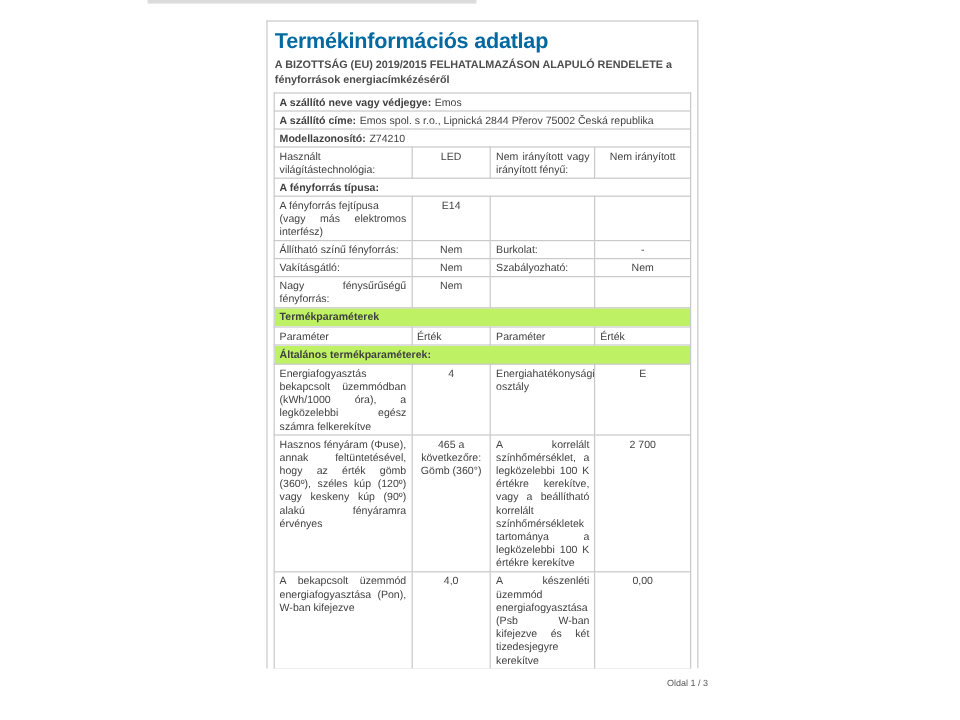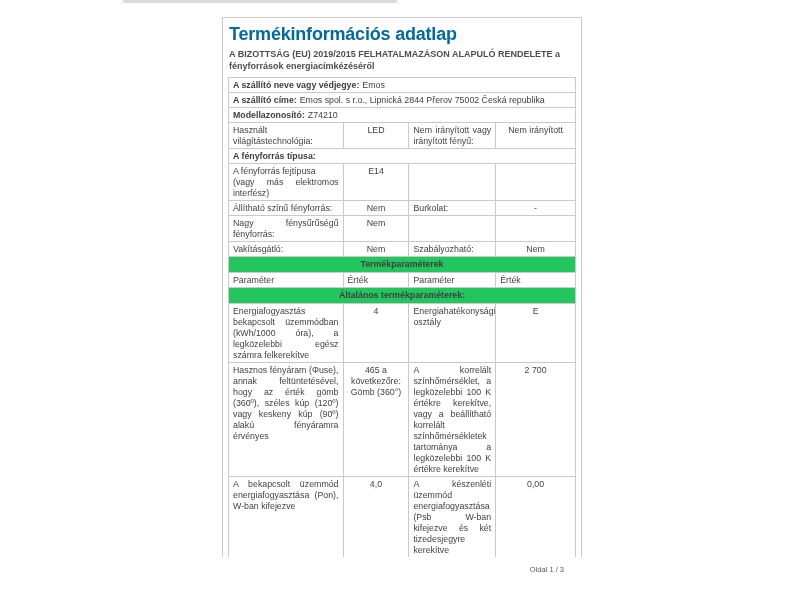--- a/index.html
+++ b/index.html
@@ -30,25 +30,25 @@
   }
   table.sheet td{
     border:1px solid #c9c9c9;padding:1.5px 4px;vertical-align:top;
     overflow:hidden;
   }
   td.info{white-space:normal;}
   .lbl{font-weight:bold;margin-right:3px;}
   td.p{text-align:justify;}
   td.v{text-align:center;}
   tr.sect td{
-    background:#22c55e;text-align:center;font-weight:bold;padding:2px 4px;
+    background:#bef264;text-align:left;font-weight:bold;padding:2px 4px;
   }
   td.pre{white-space:pre-line;}
   .footer{
-    position:absolute;top:565px;right:236px;font-size:7.5px;color:#595959;
+    position:absolute;top:565px;right:210px;font-size:7.5px;color:#595959;
   }
 </style>
 </head>
 <body>
 
 <div class="top-line"></div>
 
 <div class="page">
   <div class="doc-title">Termékinformációs adatlap</div>
   <div class="subtitle">A BIZOTTSÁG (EU) 2019/2015 FELHATALMAZÁSON ALAPULÓ RENDELETE a fényforrások energiacímkézéséről</div>
@@ -96,30 +96,30 @@
         <td class="p"></td>
         <td class="v"></td>
       </tr>
       <tr>
         <td class="p">Állítható színű fényforrás:</td>
         <td class="v">Nem</td>
         <td class="p">Burkolat:</td>
         <td class="v">-</td>
       </tr>
       <tr>
+        <td class="p">Vakításgátló:</td>
+        <td class="v">Nem</td>
+        <td class="p">Szabályozható:</td>
+        <td class="v">Nem</td>
+      </tr>
+      <tr>
         <td class="p">Nagy fénysűrűségű fényforrás:</td>
         <td class="v">Nem</td>
         <td class="p"></td>
         <td class="v"></td>
-      </tr>
-      <tr>
-        <td class="p">Vakításgátló:</td>
-        <td class="v">Nem</td>
-        <td class="p">Szabályozható:</td>
-        <td class="v">Nem</td>
       </tr>
 
       <tr class="sect">
         <td colspan="4">Termékparaméterek</td>
       </tr>
       <tr>
         <td>Paraméter</td>
         <td>Érték</td>
         <td>Paraméter</td>
         <td>Érték</td>

